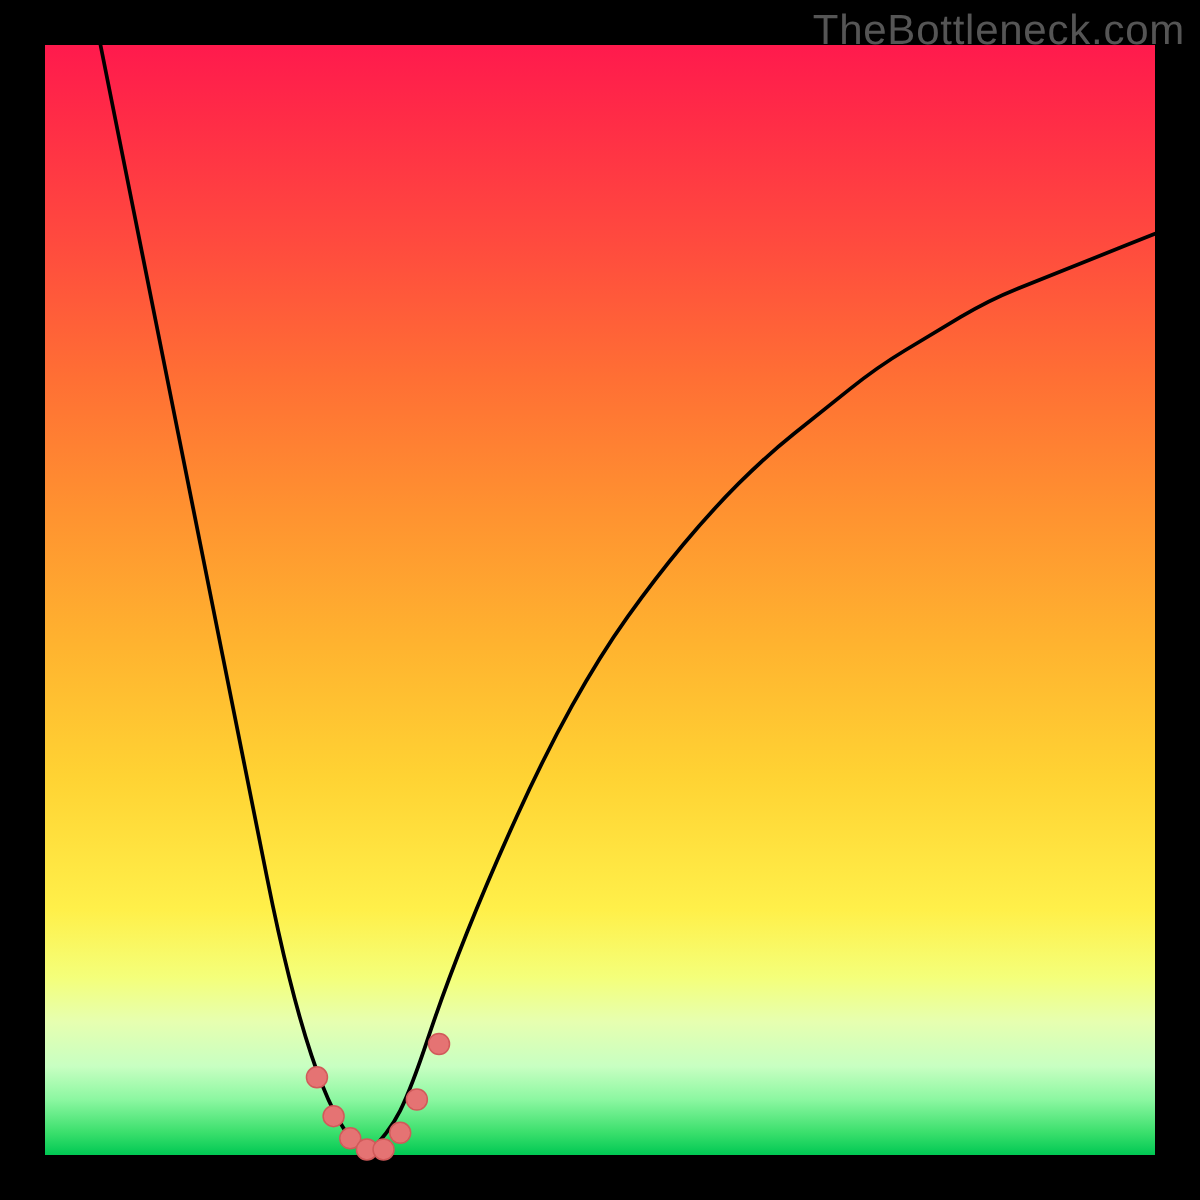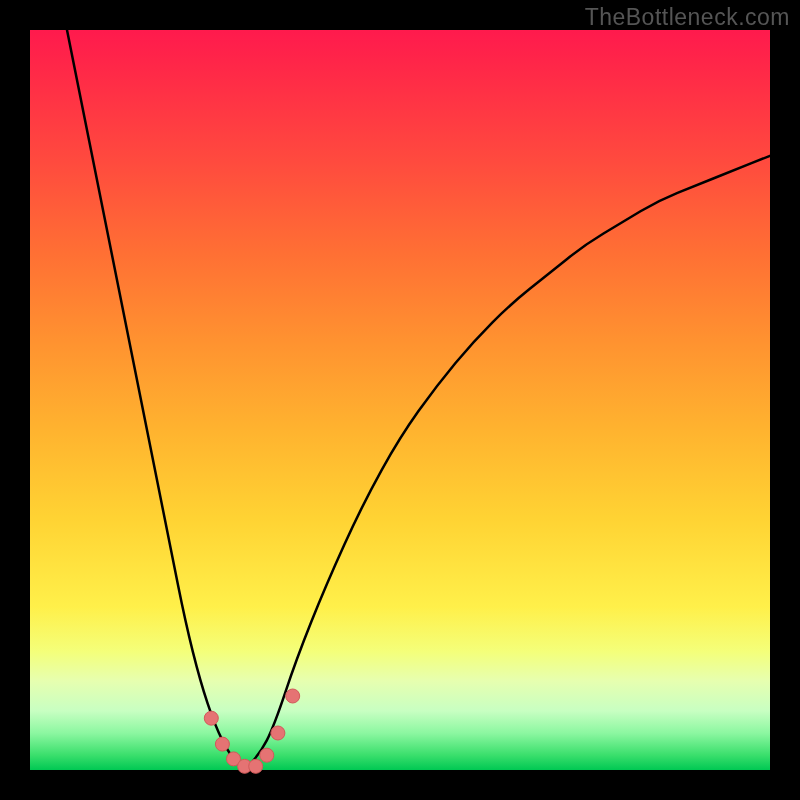--- a/index.html
+++ b/index.html
@@ -40,21 +40,21 @@
       #8cf7a1 95%,
       #3adf6c 98%,
       #00c853 100%
     );
   }
   .watermark {
     position: absolute;
     top: 4px;
     right: 10px;
     color: #555;
-    font-size: 23px;
+    font-size: 28px;
     letter-spacing: 0.5px;
     user-select: none;
   }
   svg.curves {
     position: absolute;
     left: 0;
     top: 0;
     width: 740px;
     height: 740px;
     overflow: visible;

